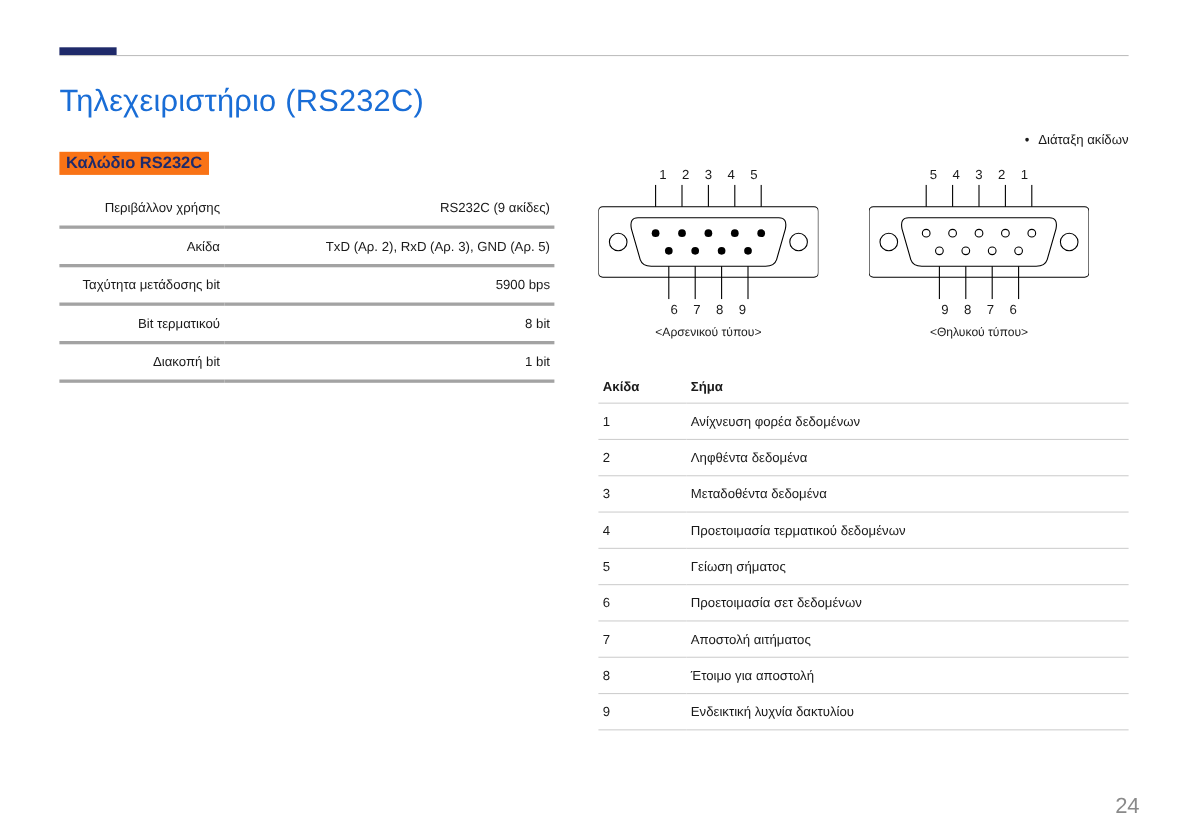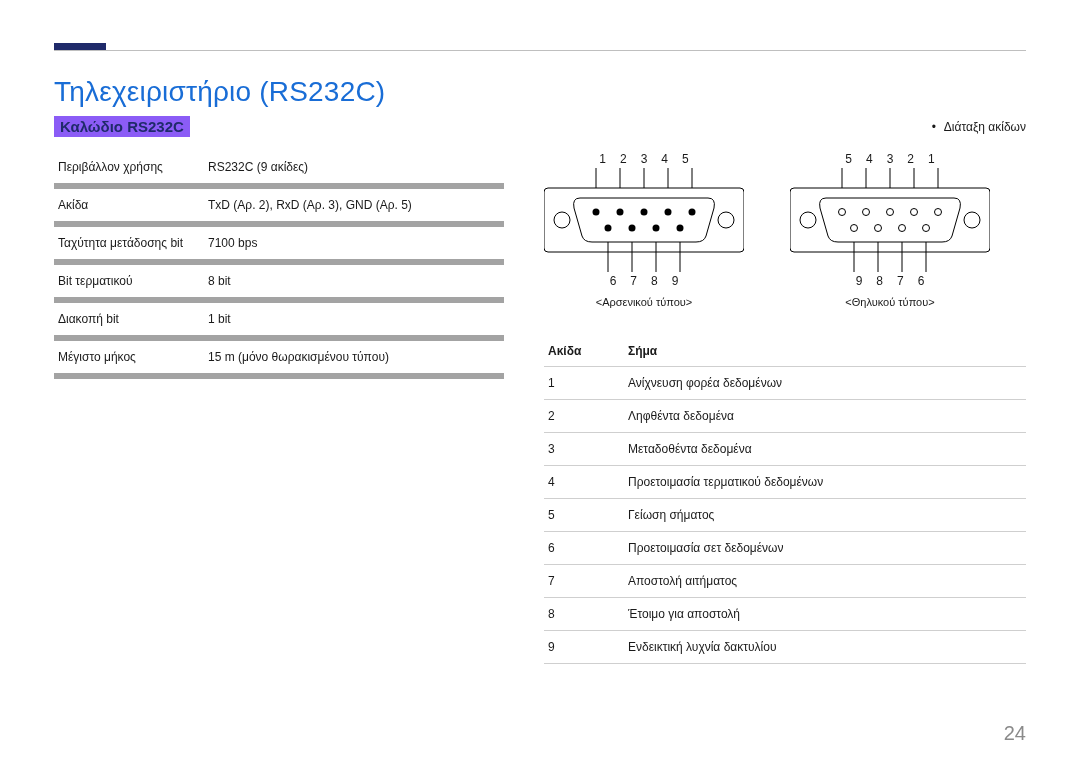--- a/index.html
+++ b/index.html
@@ -3,39 +3,39 @@
 <meta charset="utf-8">
 <style>
   * { box-sizing: border-box; margin: 0; padding: 0; }
   html, body { width: 1080px; height: 763px; font-family: Arial, Helvetica, sans-serif; color: #1a1a1a; background: #fff; }
   .page { padding: 24px 54px 0 54px; }
   .top-rule-wrap { position: relative; height: 28px; }
   .top-rule { position: absolute; top: 26px; left: 0; right: 0; border-top: 1px solid #bfbfbf; }
   .top-rule-accent { position: absolute; top: 19px; left: 0; width: 52px; height: 7px; background: #1f2a6a; }
   h1.title { margin-top: 24px; font-size: 28px; font-weight: 500; color: #196dd6; letter-spacing: .2px; }
   h2.subtitle { margin-top: 26px; font-size: 18px; font-weight: 500; color: #1a1a1a; }
-  h3.sec { font-size: 15px; font-weight: 600; color: #1f2a6a; display: inline-block; background: #8b5cf6; padding: 2px 6px; }
+  h3.sec { margin-top: 22px; font-size: 15px; font-weight: 600; color: #1f2a6a; display: inline-block; background: #f97316; padding: 2px 6px; }
   .cols { display: flex; gap: 40px; margin-top: 8px; }
   .left { width: 450px; }
   .right { flex: 1; }
   table.spec { width: 100%; border-collapse: collapse; margin-top: 14px; font-size: 12px; }
-  table.spec td { padding: 9px 4px; border-bottom: 6px solid #a3a3a3; vertical-align: top; }
+  table.spec td { padding: 9px 4px; border-bottom: 3px solid #a3a3a3; vertical-align: top; text-align: right; }
   table.spec td:first-child { width: 150px; font-weight: 500; }
   .bullet-line { font-size: 12px; margin-top: 4px; text-align: right; }
   .bullet-line::before { content: "•"; margin-right: 8px; }
   .diagrams { display: flex; gap: 46px; margin-top: 18px; justify-content: flex-start; }
   .diagram { text-align: center; font-size: 11px; }
   .diagram .cap { margin-top: 8px; }
   .pin-labels-top { display: flex; justify-content: center; gap: 14px; font-size: 12px; margin-bottom: 2px; }
   .pin-labels-bot { display: flex; justify-content: center; gap: 14px; font-size: 12px; margin-top: 2px; }
   table.pins { width: 100%; border-collapse: collapse; margin-top: 28px; font-size: 12px; }
   table.pins th { text-align: left; font-weight: 600; padding: 8px 4px; border-bottom: 1px solid #cfcfcf; }
   table.pins td { padding: 9px 4px; border-bottom: 1px solid #cfcfcf; }
   table.pins th:first-child, table.pins td:first-child { width: 80px; }
-  .page-number { position: absolute; right: 54px; bottom: 18px; color: #8a8a8a; font-size: 20px; }
+  .page-number { position: absolute; right: 44px; bottom: 18px; color: #8a8a8a; font-size: 20px; }
   svg.connector { display: block; }
 </style>
 </head>
 <body>
 
 <div class="page">
   <div class="top-rule-wrap">
     <div class="top-rule-accent"></div>
     <div class="top-rule"></div>
   </div>
@@ -51,33 +51,29 @@
           <tr>
               <td>Περιβάλλον χρήσης</td>
               <td>RS232C (9 ακίδες)</td>
             </tr>
           <tr>
               <td>Ακίδα</td>
               <td>TxD (Αρ. 2), RxD (Αρ. 3), GND (Αρ. 5)</td>
             </tr>
           <tr>
               <td>Ταχύτητα μετάδοσης bit</td>
-              <td>7100 bps</td>
+              <td>5900 bps</td>
             </tr>
           <tr>
               <td>Bit τερματικού</td>
               <td>8 bit</td>
             </tr>
           <tr>
               <td>Διακοπή bit</td>
               <td>1 bit</td>
-            </tr>
-          <tr>
-              <td>Μέγιστο μήκος</td>
-              <td>15 m (μόνο θωρακισμένου τύπου)</td>
             </tr>
         </tbody>
       </table>
     </div>
 
     <div class="right">
       <div class="bullet-line">Διάταξη ακίδων</div>
 
       <div class="diagrams">
         <div class="diagram">

